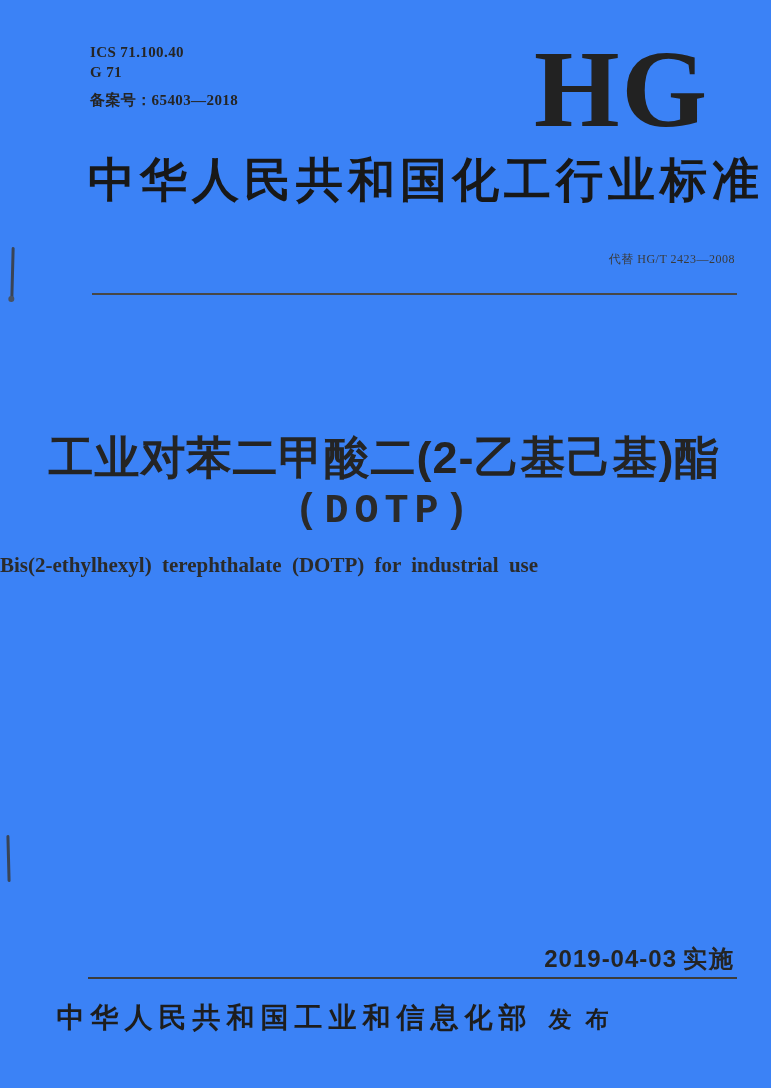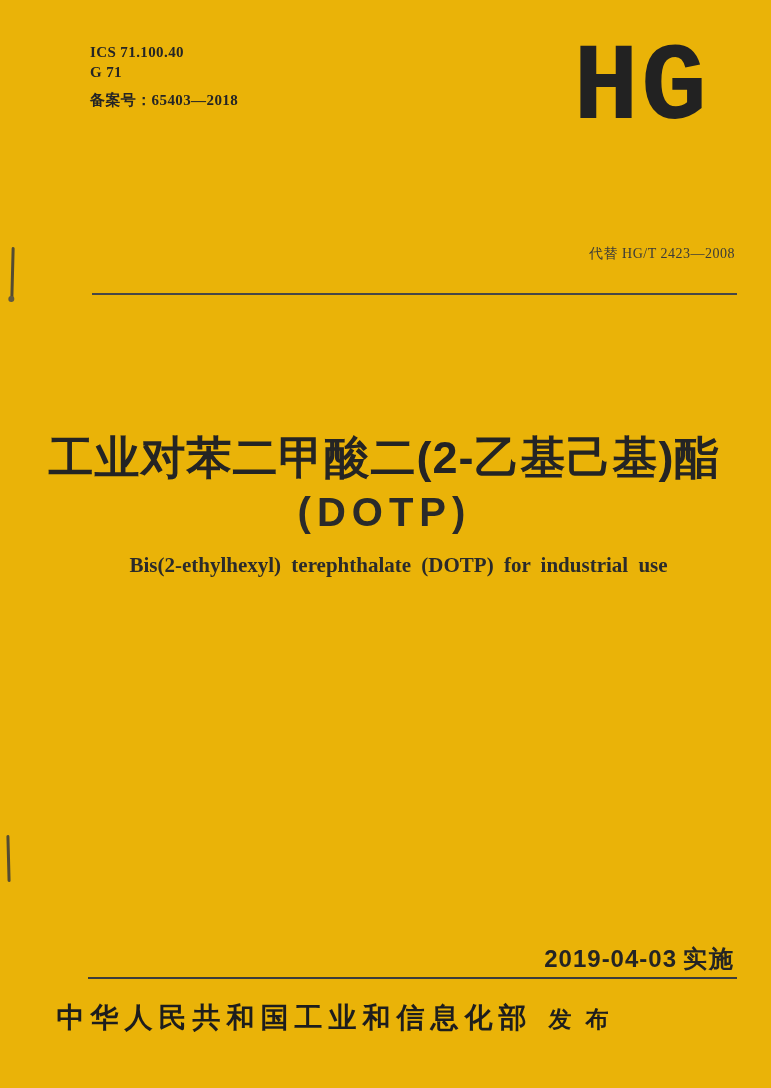--- a/index.html
+++ b/index.html
@@ -4,21 +4,21 @@
 <style>
   html, body {
     margin: 0;
     padding: 0;
     background: #e9e9e9;
   }
   .page {
     position: relative;
     width: 771px;
     height: 1088px;
-    background: #eab308;
+    background: #3b82f6;
     overflow: hidden;
     font-family: "Liberation Serif", serif;
     color: #1f1f1f;
   }
 
   
   .meta {
     position: absolute;
     left: 90px;
     top: 42px;
@@ -31,21 +31,21 @@
   .meta .record {
     margin-top: 8px;
     font-size: 15px;
   }
 
   
   .logo {
     position: absolute;
     top: 34px;
     right: 62px;
-    font-family: Liberation Mono, monospace;
+    font-family: Liberation Serif, serif;
     font-weight: bold;
     font-size: 110px;
     line-height: 110px;
     letter-spacing: 2px;
     color: #222;
   }
 
   
   .banner {
     position: absolute;
@@ -69,22 +69,22 @@
     right: 36px;
     text-align: center;
   }
   .std-number {
     font-size: 24px;
     font-weight: bold;
     letter-spacing: 0.5px;
     color: #1c1c1c;
   }
   .std-replaces {
-    margin-top: 14px;
-    font-size: 14px;
+    margin-top: 20px;
+    font-size: 12px;
     letter-spacing: 0.5px;
     color: #3a3a3a;
   }
 
   .rule-top {
     position: absolute;
     top: 293px;
     left: 92px;
     width: 645px;
     height: 2px;
@@ -103,39 +103,37 @@
     font-family: "Liberation Sans", sans-serif;
     font-weight: bold;
     font-size: 45px;
     line-height: 50px;
     letter-spacing: 1px;
     color: #242424;
     white-space: nowrap;
   }
   .title-dotp {
     margin-top: 7px;
-    font-family: Liberation Sans, sans-serif;
+    font-family: Liberation Mono, monospace;
     font-weight: bold;
     font-size: 40px;
     line-height: 44px;
     letter-spacing: 6px;
     color: #2a2a2a;
   }
   .title-en {
     position: absolute;
     top: 553px;
     left: 0;
     width: 745px;
-    text-align: center;
     font-family: "Liberation Serif", serif;
     font-weight: bold;
     font-size: 21px;
     word-spacing: 5px;
     color: #2b2b2b;
-    padding-left: 26px;
   }
 
   
   .date {
     position: absolute;
     top: 945px;
     font-family: "Liberation Sans", sans-serif;
     font-weight: bold;
     font-size: 24px;
     line-height: 28px;
@@ -217,20 +215,21 @@
 <div class="page">
 
   <div class="meta">
     <div>ICS 71.100.40</div>
     <div>G 71</div>
     <div class="record">备案号：65403—2018</div>
   </div>
 
   <div class="logo">HG</div>
 
+  <div class="banner">中华人民共和国化工行业标准</div>
 
   <div class="std-block">
     <div class="std-replaces">代替 HG/T 2423—2008</div>
   </div>
 
   <div class="rule-top"></div>
 
   <div class="title-block">
     <div class="title-cn">工业对苯二甲酸二(2-乙基己基)酯</div>
     <div class="title-dotp">(DOTP)</div>

